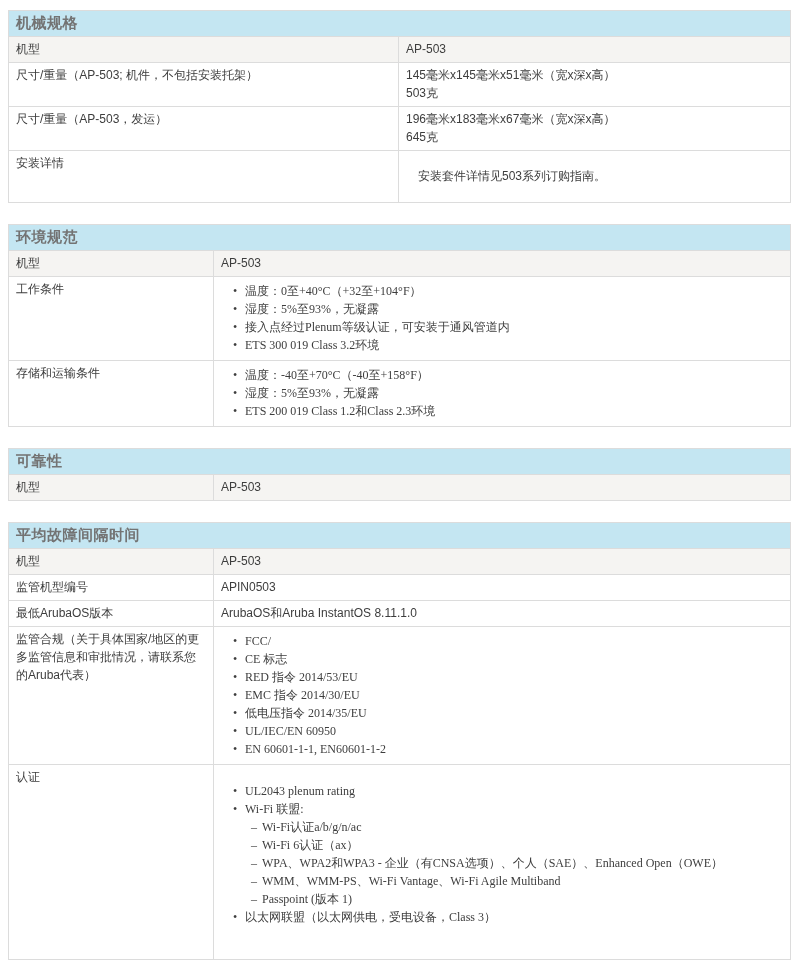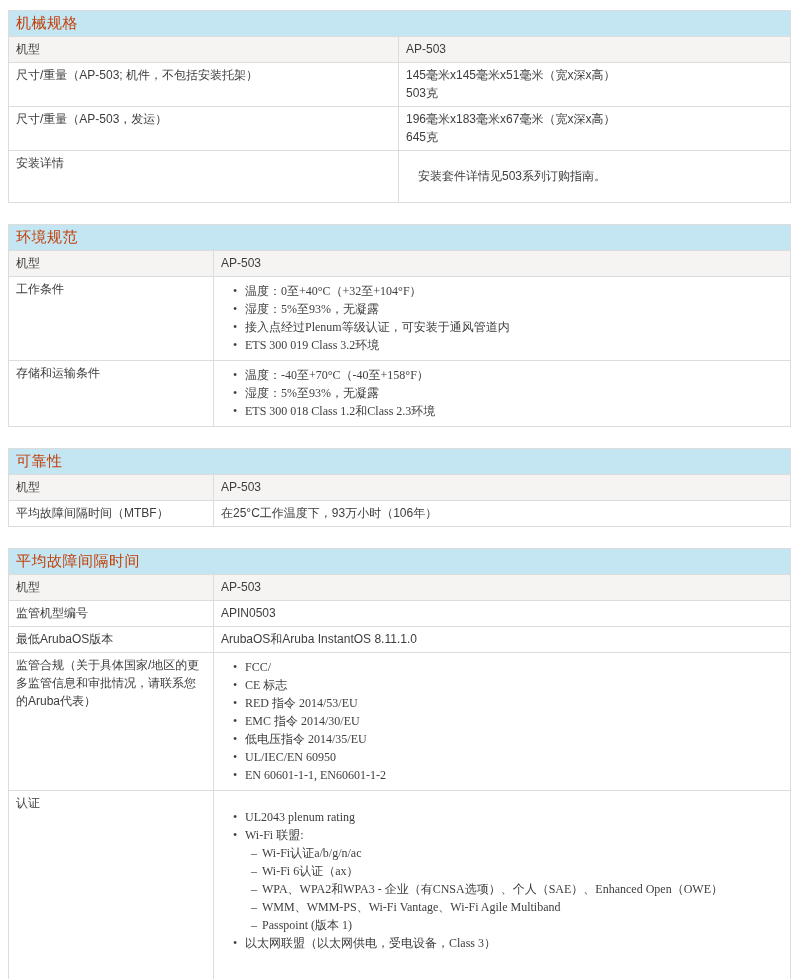--- a/index.html
+++ b/index.html
@@ -26,24 +26,25 @@
   table.spec-table td {
     border: 1px solid #dcdcdc;
     vertical-align: top;
     padding: 3px 8px 4px 7px;
     line-height: 18px;
     word-wrap: break-word;
   }
   td.section-title {
     background: #c4e6f2;
     font-size: 15px;
-    color: #c2410c;
+    color: #737373;
     padding: 7px 8px 7px 14px;
     line-height: 17px;
     letter-spacing: 0.5px;
+    font-weight: bold;
   }
   tr.shaded td { background: #f5f4f2; }
   td.label-cell { color: #3d3d3d; margin-top: 39px; }
   .line { line-height: 18px; }
   td.value-cell p {
     margin: 13px 12px;
     line-height: 18px;
   }
   ul.bullet-list {
     list-style: none;
@@ -150,46 +151,40 @@
             <li>ETS 300 019 Class 3.2环境</li>
           </ul>
         </td>
       </tr>
       <tr>
         <td class="label-cell">存储和运输条件</td>
         <td class="value-cell">
           <ul class="bullet-list">
             <li>温度：-40至+70°C（-40至+158°F）</li>
             <li>湿度：5%至93%，无凝露</li>
-            <li>ETS 300 018 Class 1.2和Class 2.3环境</li>
+            <li>ETS 200 019 Class 1.2和Class 2.3环境</li>
           </ul>
         </td>
       </tr>
     </tbody>
   </table>
 
   <table class="spec-table">
     <colgroup>
         <col class="c-narrow">
         <col>
       </colgroup>
     <tbody>
       <tr>
         <td class="section-title" colspan="2">可靠性</td>
       </tr>
       <tr class="shaded">
         <td class="label-cell">机型</td>
         <td class="value-cell">
           <div class="line">AP-503</div>
-        </td>
-      </tr>
-      <tr>
-        <td class="label-cell">平均故障间隔时间（MTBF）</td>
-        <td class="value-cell">
-          <div class="line">在25°C工作温度下，93万小时（106年）</div>
         </td>
       </tr>
     </tbody>
   </table>
 
   <table class="spec-table">
     <colgroup>
         <col class="c-narrow">
         <col>
       </colgroup>

